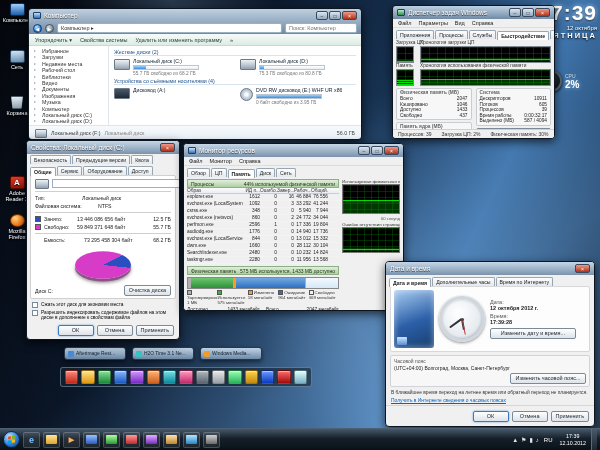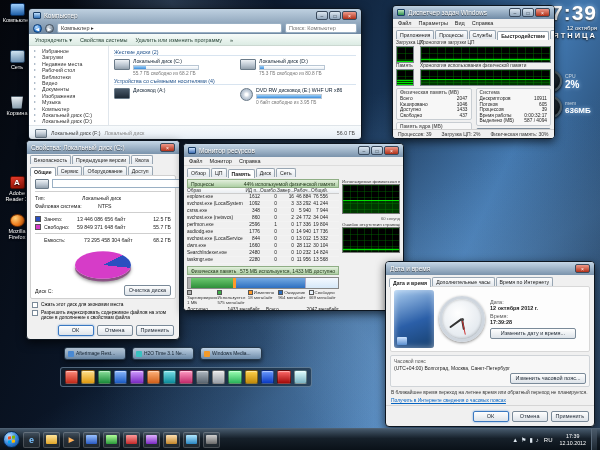--- a/index.html
+++ b/index.html
@@ -218,27 +218,20 @@
 </div>
 
 <div class="gmeter">
   <div class="row">
     <div class="dial"></div>
     <div>
       <div class="lab">CPU</div>
       <div class="val">2%</div>
     </div>
   </div>
-  <div class="row">
-    <div class="dial"></div>
-    <div>
-      <div class="lab">mem</div>
-      <div class="val m">636МБ</div>
-    </div>
-  </div>
 </div>
 
 <div class="window" id="explorer">
   <div class="glass">
     <div class="trow">
       <span class="wicon"></span>
       <span class="wtitle">Компьютер</span>
       <div class="ctrls">
         <div class="cbtn">–</div>
         <div class="cbtn">□</div>

